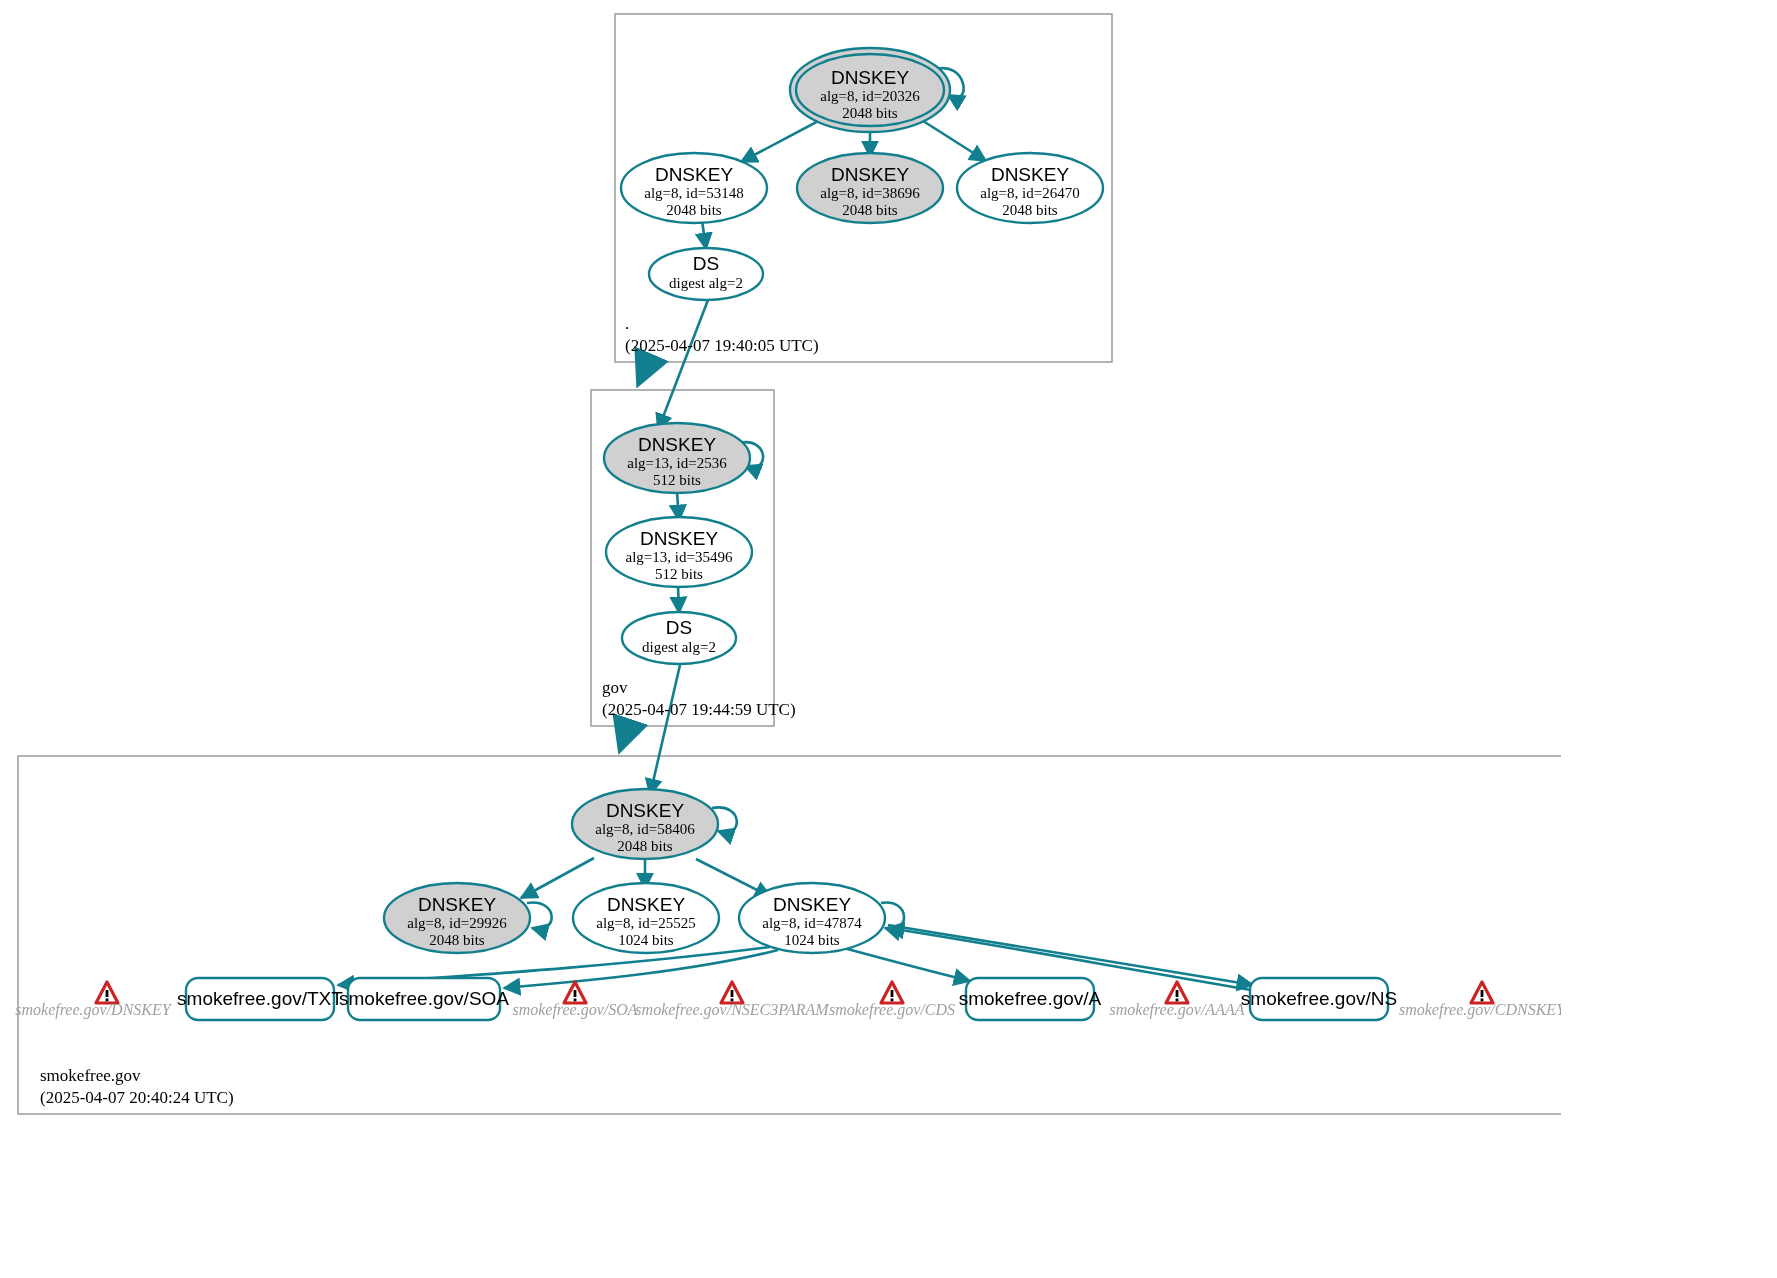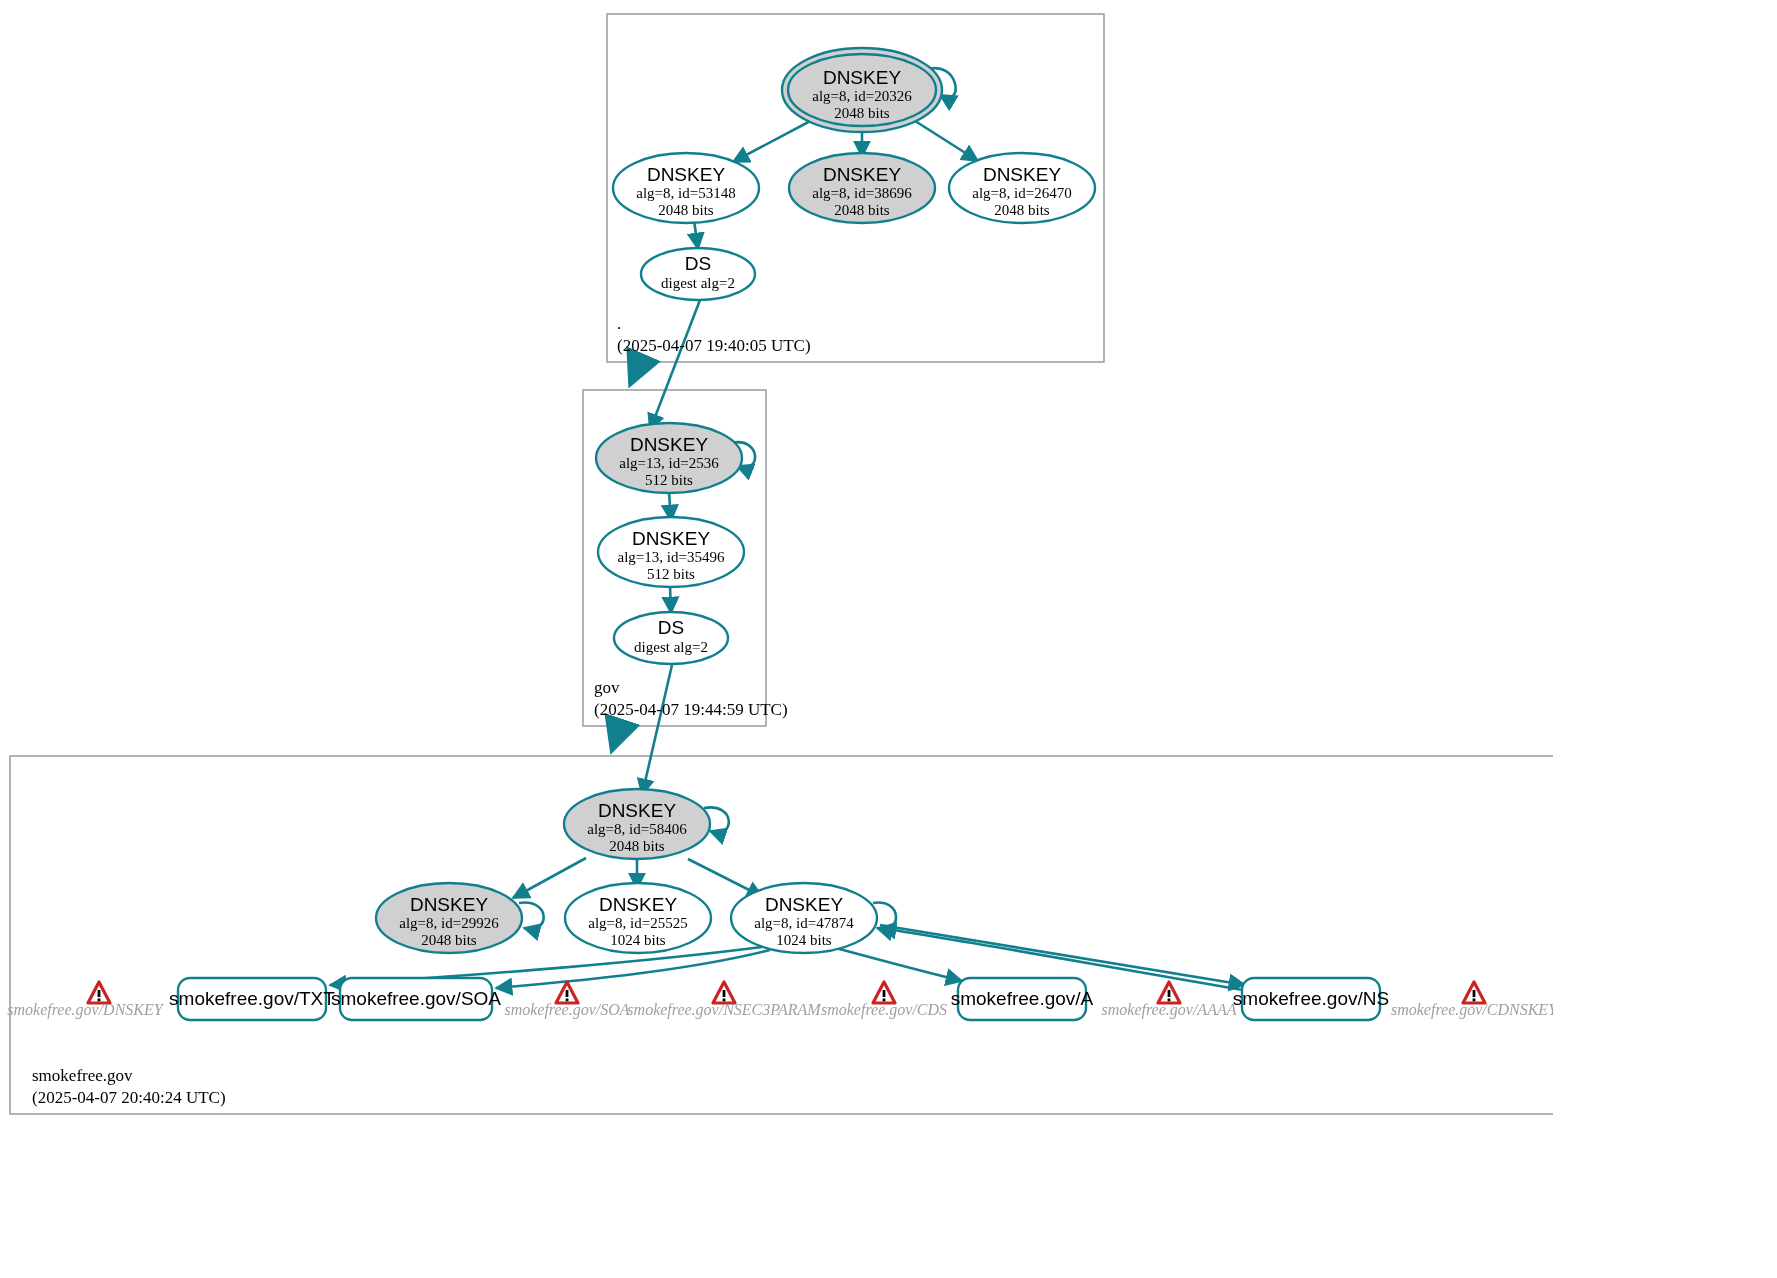--- a/index.html
+++ b/index.html
@@ -8,20 +8,21 @@
     padding: 0;
     background: #ffffff;
     font-family: "Liberation Serif", "DejaVu Serif", serif;
   }
   #canvas {
     position: relative;
     width: 1553px;
     height: 1278px;
     background: #ffffff;
     overflow: hidden;
+    margin-left: 8px;
   }
   svg.layer {
     position: absolute;
     left: 0;
     top: 0;
     width: 1777px;
     height: 1278px;
   }
   .zone-box {
     fill: none;

